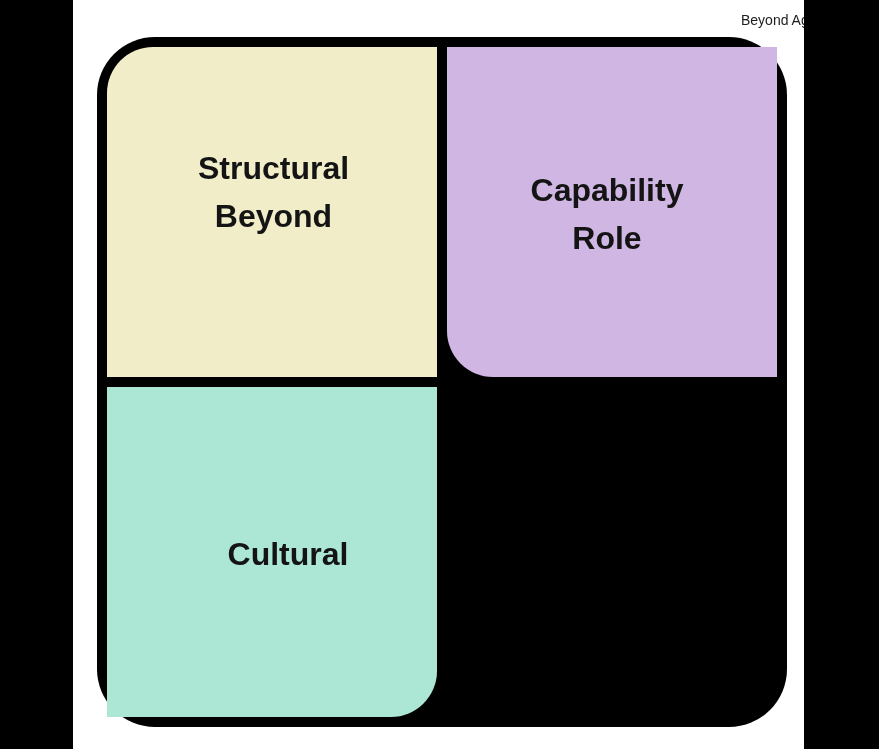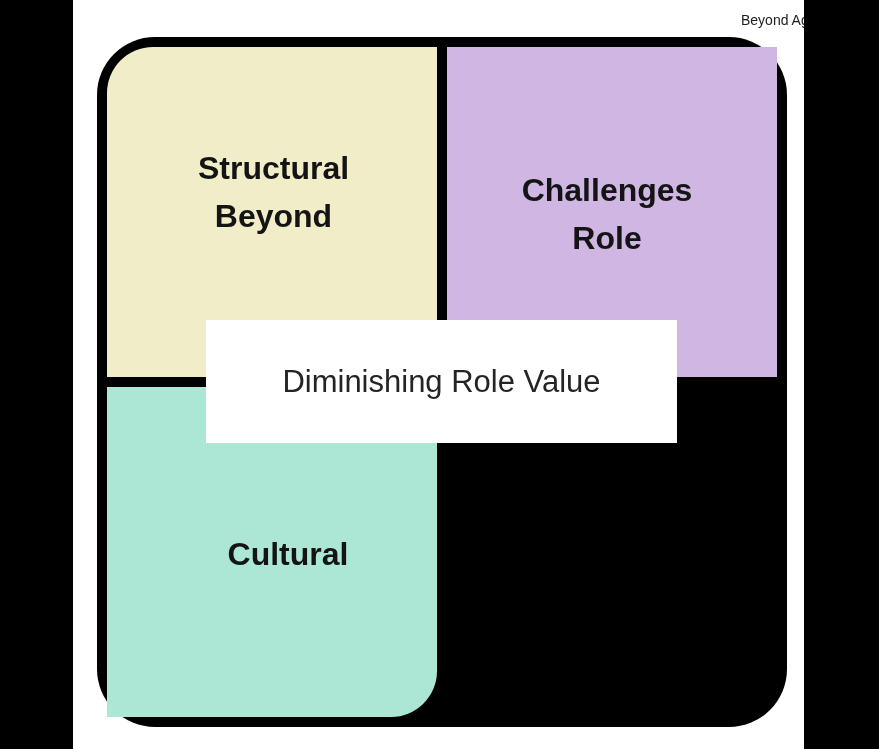--- a/index.html
+++ b/index.html
@@ -75,33 +75,30 @@
 
   <div class="matrix">
     <div class="cell tl" style="background: rgb(240, 237, 200); padding-left: 29px;">
       <div class="cell-label">
         <span>Structural</span>
         <span>Beyond</span>
       </div>
     </div>
     <div class="cell bl" style="background: rgb(208, 182, 227);">
       <div class="cell-label">
-        <span>Challenges</span>
+        <span>Capability</span>
         <span>Role</span>
       </div>
     </div>
     <div class="cell br" style="background: rgb(172, 231, 214);">
       <div class="cell-label">
         <span>Cultural</span>
       </div>
     </div>
   </div>
 
-  <div class="center-box">
-    <span class="center-label">Diminishing Role Value</span>
-  </div>
 
   <div class="watermark">Beyond Ag</div>
 
   <div class="side-bar left"></div>
   <div class="side-bar right"></div>
 
 </div>
 
 </body></html>

